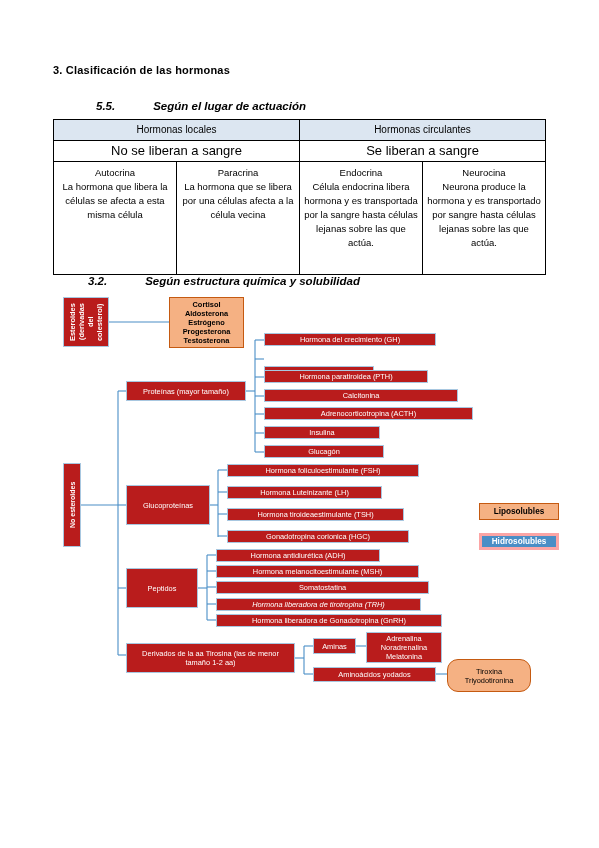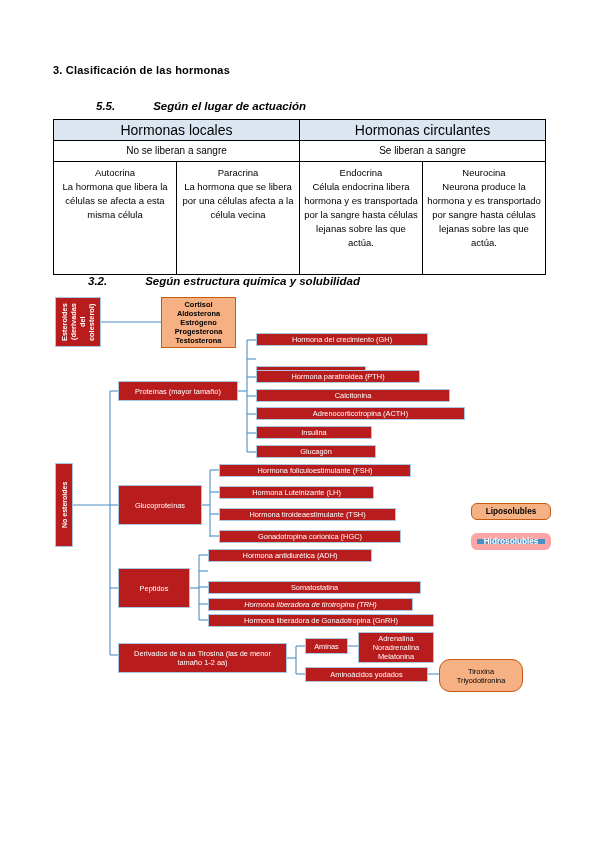--- a/index.html
+++ b/index.html
@@ -31,26 +31,26 @@
     table-layout:fixed;
   }
   .tbl td{
     border:1px solid #000;
     text-align:center;
     font-size:9.5px;
     padding:2px 3px;
     vertical-align:top;
     line-height:14px;
   }
-  .tbl tr.head td{ background:#dce6f1; padding:3px; font-size:14px; }
-  .tbl tr.sub td{ padding:3px; font-size:10px;}
+  .tbl tr.head td{ background:#dce6f1; padding:3px; font-size:10px; }
+  .tbl tr.sub td{ padding:3px; font-size:13px;}
   .tbl td.body{ height:106px; padding-top:4px;}
 
   
-  #diagram{ position:absolute; left:0; top:0; width:563px; height:848px; }
+  #diagram{ position:absolute; left:8px; top:0; width:563px; height:848px; }
   .node{
     position:absolute;
     box-sizing:border-box;
     background:#b91c1c;
     color:#ffffff;
     font-size:7.4px;
     display:flex; align-items:center; justify-content:center;
     text-align:center;
     line-height:9px;
     padding:1px 2px;
@@ -61,24 +61,23 @@
     font-weight:bold;
   }
   .node.vert{
     writing-mode:vertical-rl; transform:rotate(180deg);
     font-weight:bold;
   }
   .legend{
     position:absolute; box-sizing:border-box;
     font-size:8.2px; display:flex; align-items:center; justify-content:center;
     padding:2px 24px;
-    border-radius:6px;
   }
   .legend.lipo{ background:#f5b183; border:1px solid #c55a11; color:#000; font-weight:bold;}
-  .legend.hidro{ background:#4a8ec6; border:6px solid #fca5a5; color:#fff; font-weight:bold;}
+  .legend.hidro{ background:#4a8ec6; border:3px solid #fca5a5; color:#fff; font-weight:bold;}
 
   svg.connectors{ position:absolute; left:0; top:0; width:599px; height:848px; pointer-events:none; }
   svg.connectors path, svg.connectors line{ stroke:#4a8ec6; stroke-width:1.1; fill:none; }
 </style>
 </head>
 <body>
 
 <div class="h-main">
   <span>3.</span>
   <span>Clasificación de las hormonas</span>
@@ -198,20 +197,21 @@
   <div class="node" style="left:256px;top:407px;width:209px;height:13px;">Adrenocorticotropina (ACTH)</div>
   <div class="node" style="left:256px;top:426px;width:116px;height:13px;">Insulina</div>
   <div class="node" style="left:256px;top:445px;width:120px;height:13px;">Glucagón</div>
 
   <div class="node" style="left:219px;top:464px;width:192px;height:13px;">Hormona foliculoestimulante (FSH)</div>
   <div class="node" style="left:219px;top:486px;width:155px;height:13px;">Hormona Luteinizante (LH)</div>
   <div class="node" style="left:219px;top:508px;width:177px;height:13px;">Hormona tiroideaestimulante (TSH)</div>
   <div class="node" style="left:219px;top:530px;width:182px;height:13px;">Gonadotropina corionica (HGC)</div>
 
   <div class="node" style="left:208px;top:549px;width:164px;height:13px;">Hormona antidiurética (ADH)</div>
+  <div class="node" style="left:208px;top:565px;width:203px;height:13px;">Hormona melanocitoestimulante (MSH)</div>
   <div class="node" style="left:208px;top:581px;width:213px;height:13px;">Somatostatina</div>
   <div class="node" style="left:208px;top:598px;width:205px;height:13px;font-style:italic;">Hormona liberadora de tirotropina (TRH)</div>
   <div class="node" style="left:208px;top:614px;width:226px;height:13px;">Hormona liberadora de Gonadotropina (GnRH)</div>
 
   <div class="node" style="left:305px;top:638px;width:43px;height:16px;">Aminas</div>
   <div class="node" style="left:358px;top:632px;width:76px;height:31px;white-space:pre-line;">Adrenalina
 Noradrenalina
 Melatonina</div>
 
   <div class="node" style="left:305px;top:667px;width:123px;height:15px;">Aminoácidos yodados</div>

